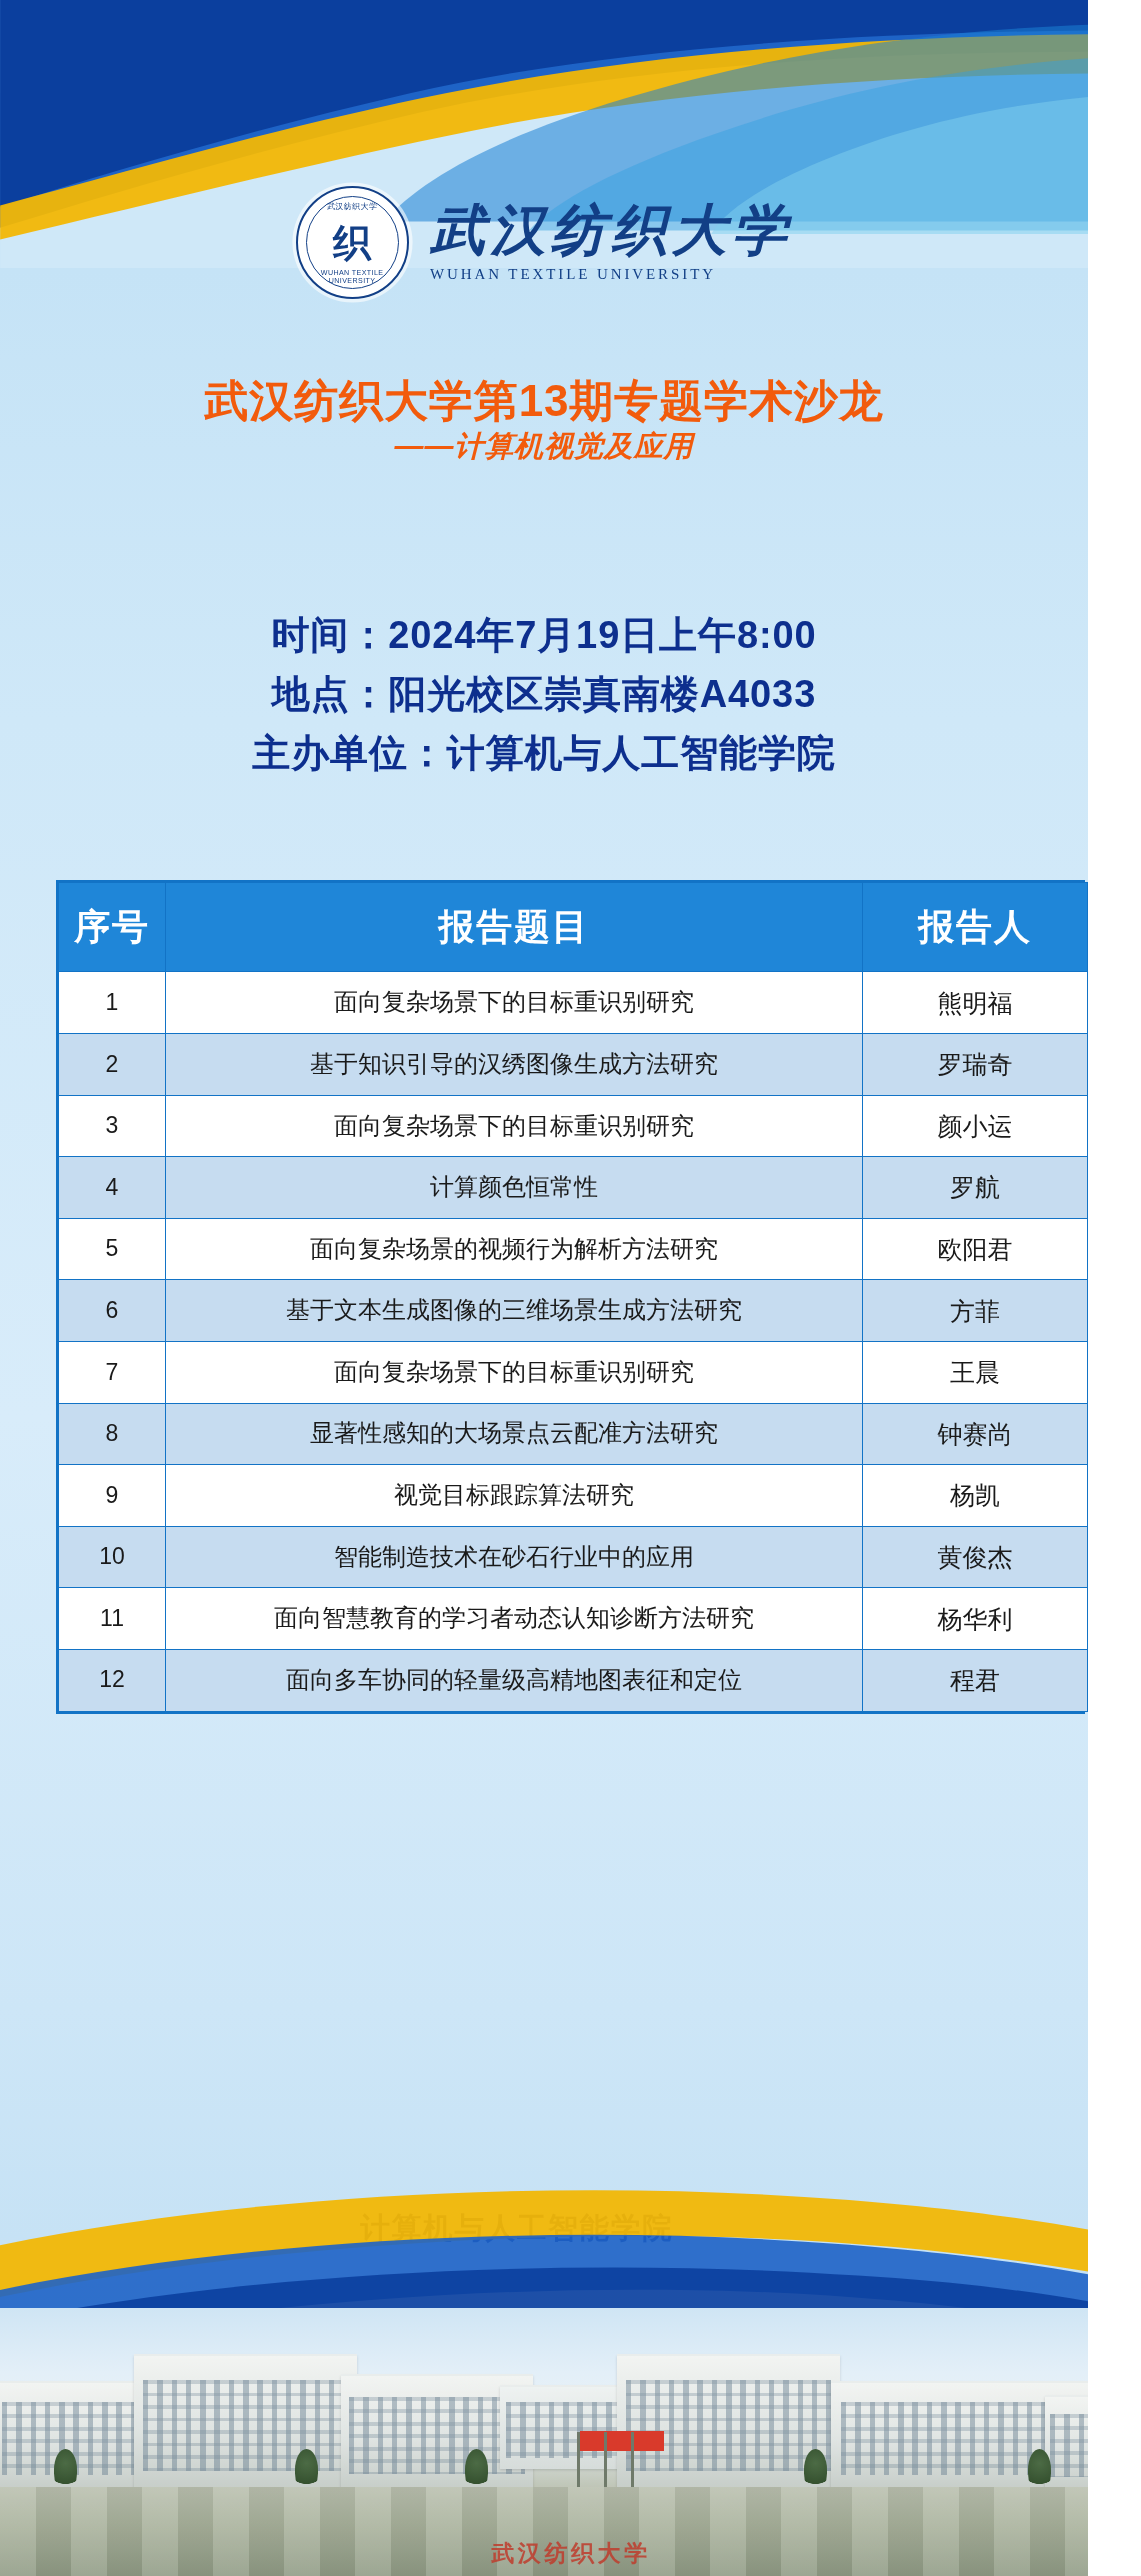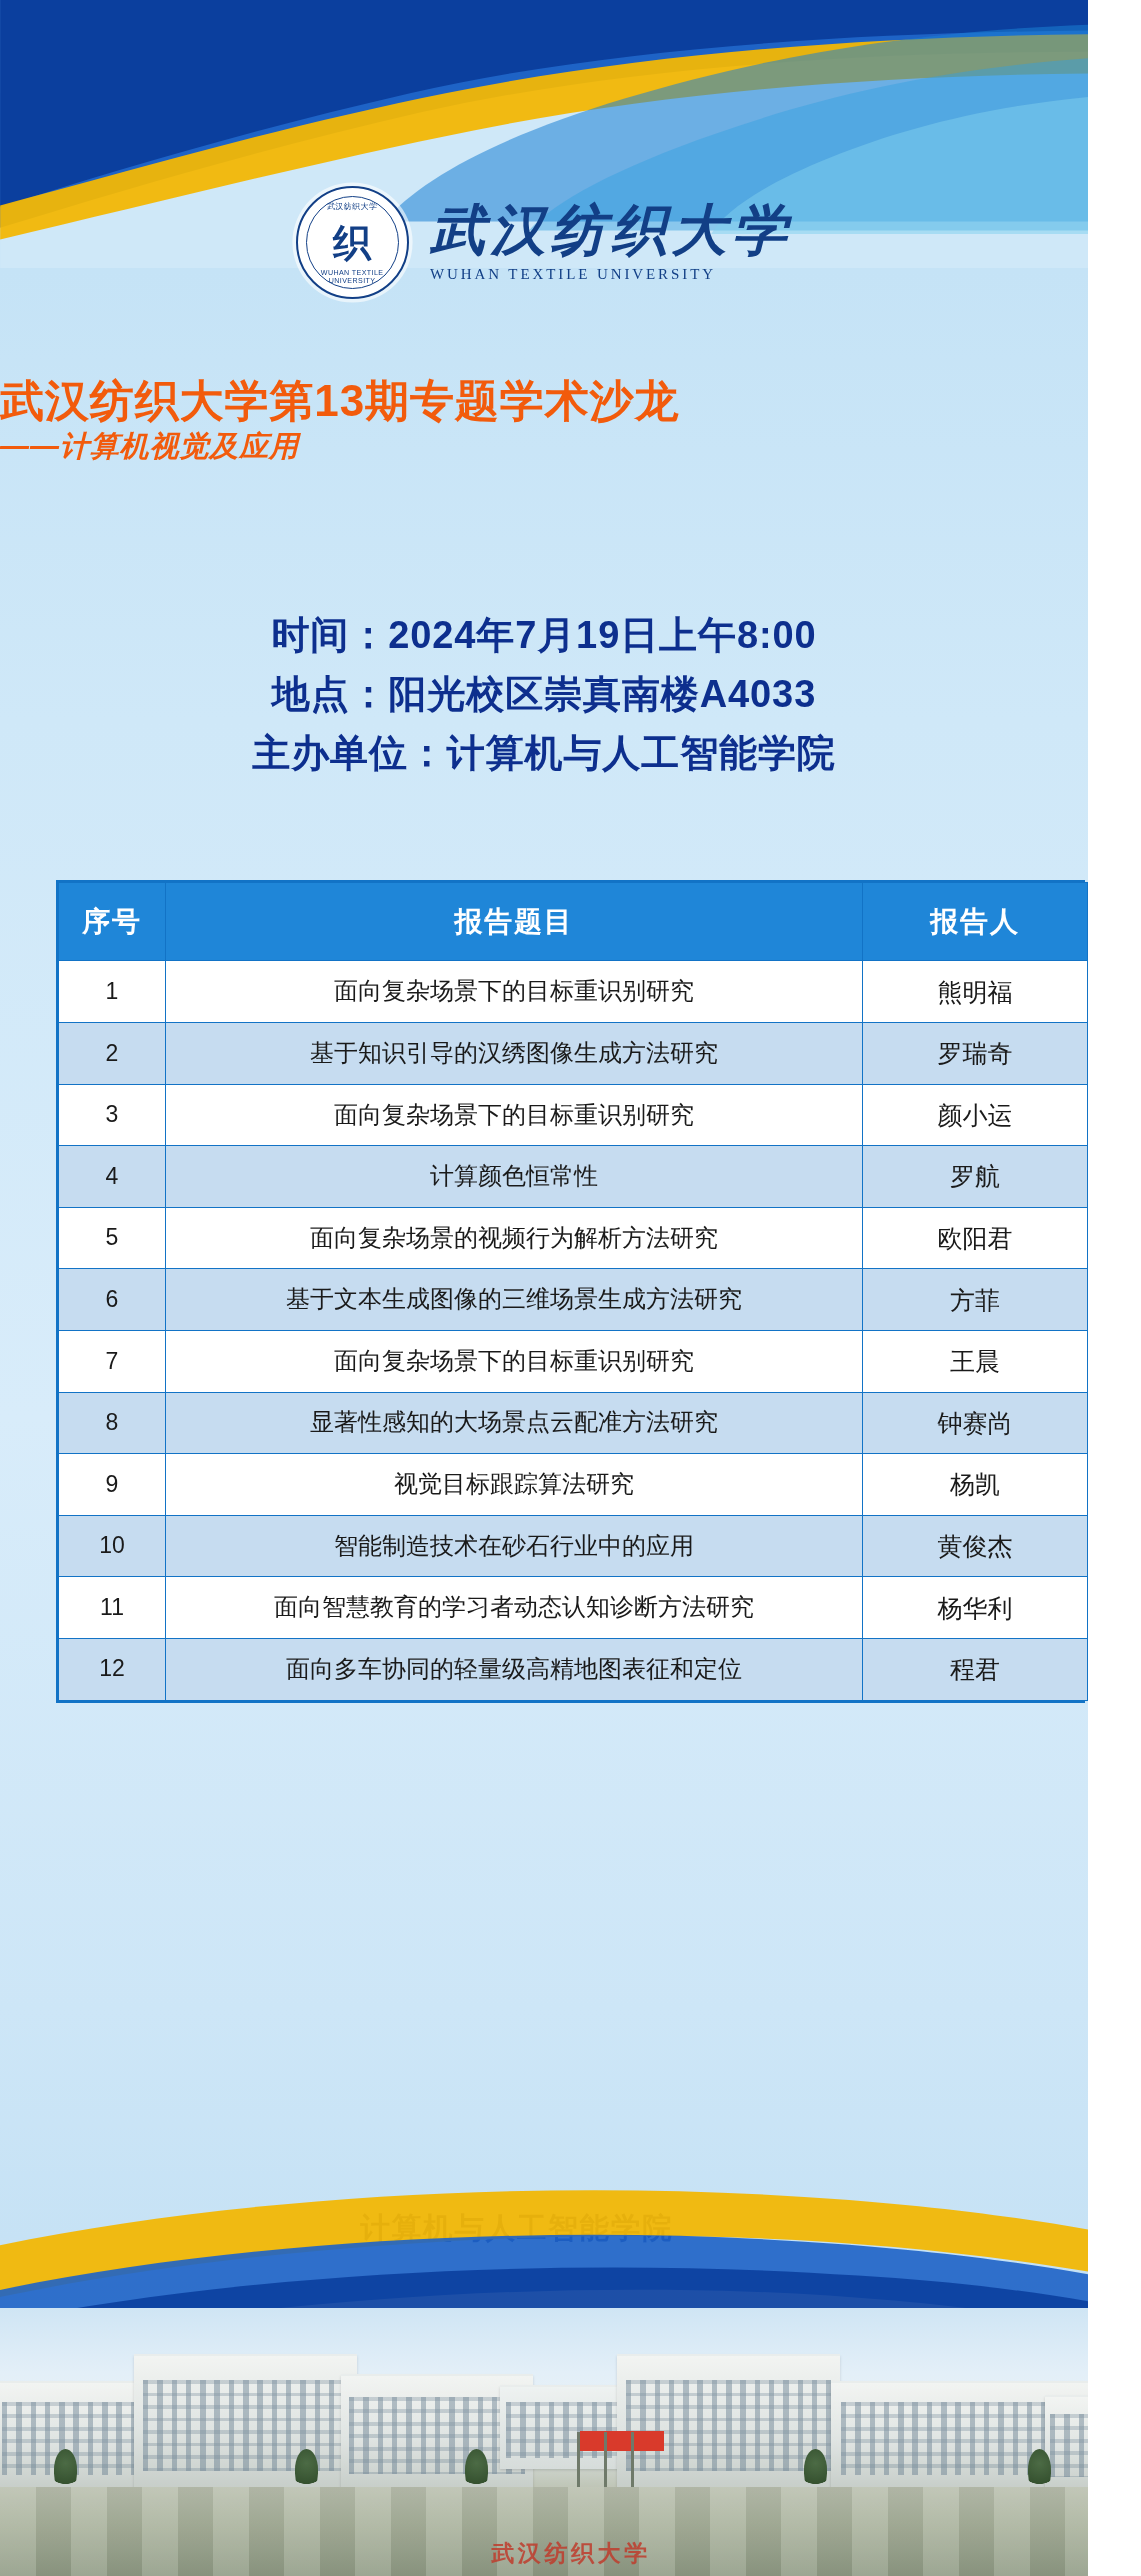--- a/index.html
+++ b/index.html
@@ -167,20 +167,21 @@
     color: #123f86;
     letter-spacing: 2.9px;
     font-family: "Liberation Serif", "DejaVu Serif", serif;
     margin-top: 5.4px;
   }
 
   
   .title-wrap {
     position: absolute;
     top: 373px; left: 0; width: 100%;
+    text-align: center;
   }
   .title-line1 {
     font-size: 44px;
     font-weight: bold;
     color: #f25b0c;
     letter-spacing: 0.9px;
     line-height: 1.25;
   }
   .title-line2 {
     font-size: 29px;
@@ -216,21 +217,21 @@
     background: #ffffff;
   }
   table {
     border-collapse: collapse;
     width: 100%;
     table-layout: fixed;
   }
   thead th {
     background: #1f86d8;
     color: #ffffff;
-    font-size: 28px;
+    font-size: 36px;
     font-weight: bold;
     padding: 19.7px 5.4px;
     border: 1.8px solid #1273c6;
     letter-spacing: 1.8px;
     font-family: Liberation Mono, monospace;
   }
   tbody td {
     border: 1.8px solid #1273c6;
     font-size: 24px;
     color: #1a1a1a;

